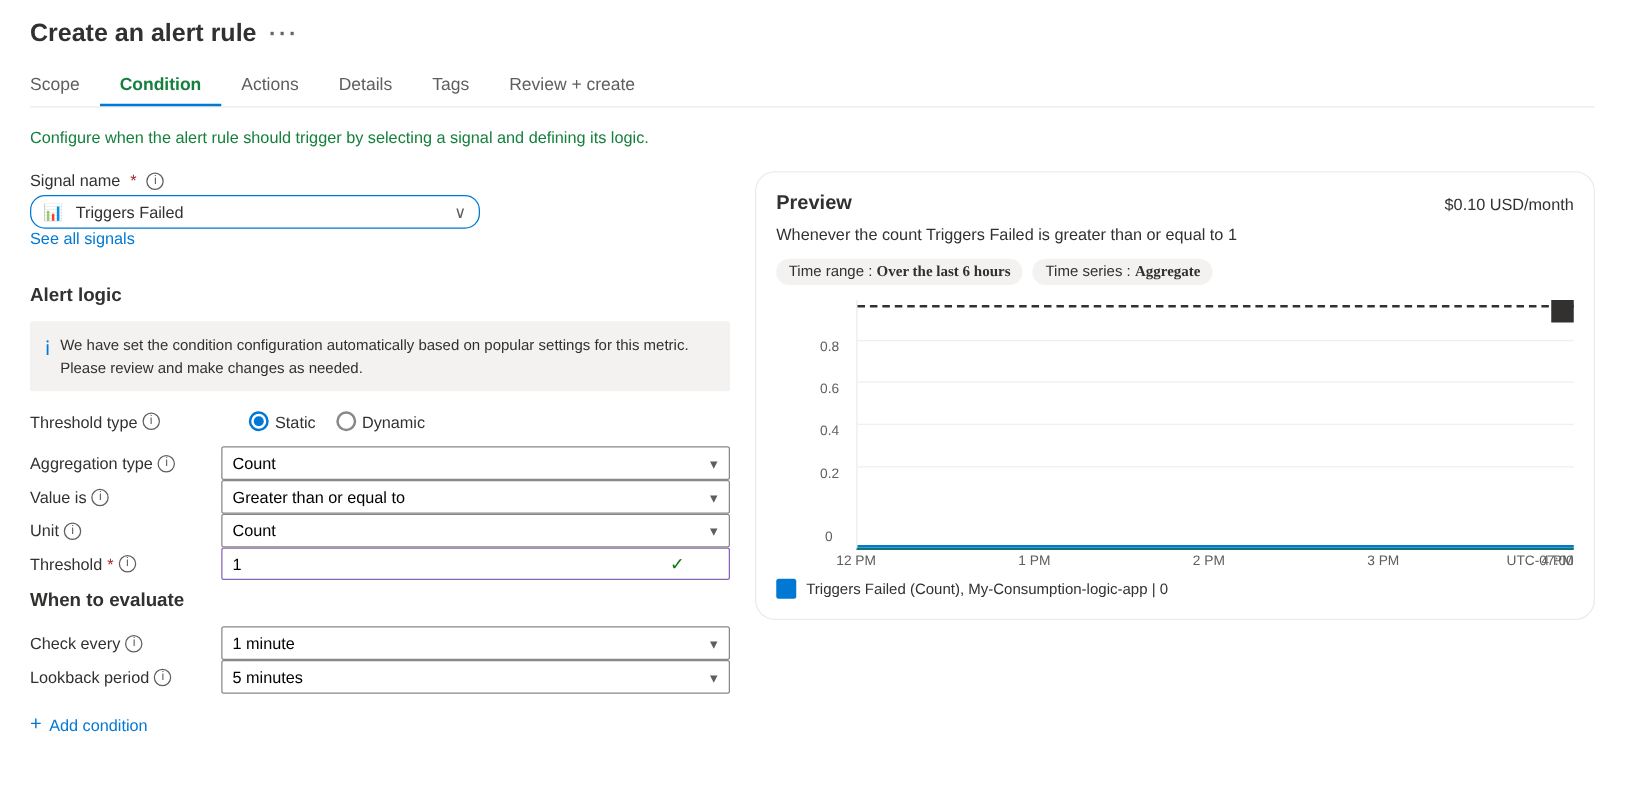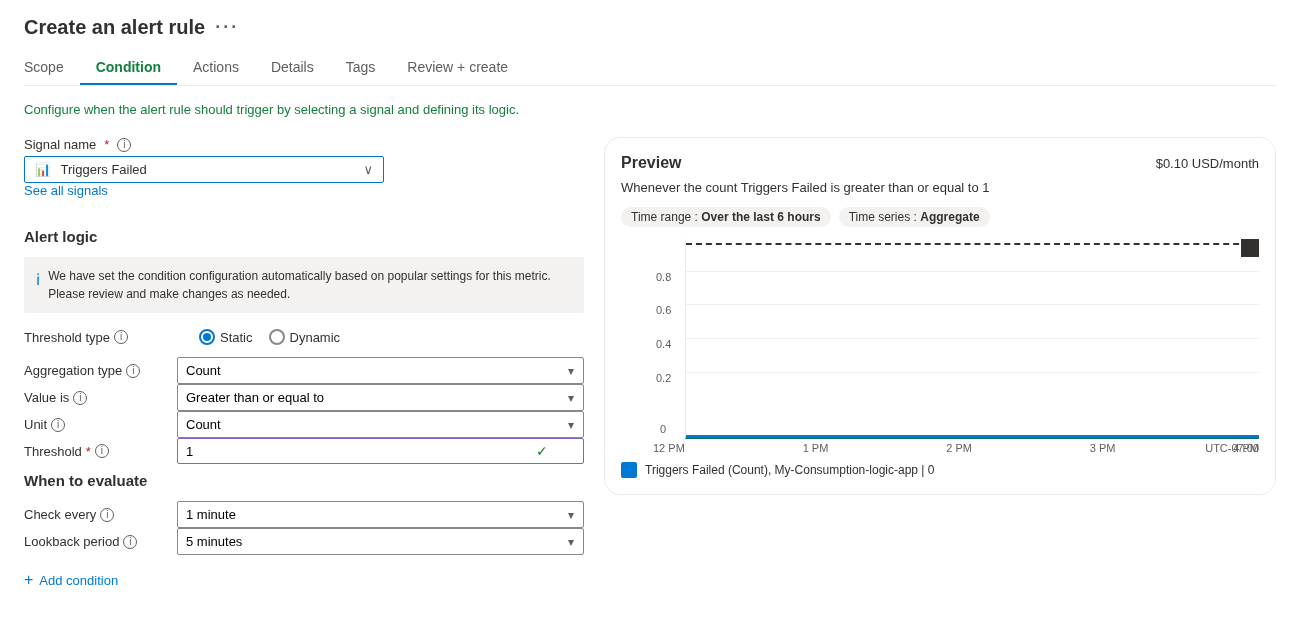--- a/index.html
+++ b/index.html
@@ -57,21 +57,21 @@
     .plus-icon { font-size: 16px; font-weight: 300; }
 
     
     .preview-panel { border: 1px solid #edebe9; padding: 16px; border-radius: 16px; background: #fff; }
     .preview-header { display: flex; justify-content: space-between; align-items: center; margin-bottom: 8px; }
     .preview-title { font-size: 16px; font-weight: 600; }
     .preview-cost { font-size: 13px; color: #323130; }
     .preview-desc { font-size: 13px; color: #323130; margin-bottom: 12px; }
     .preview-tags { display: flex; gap: 8px; margin-bottom: 12px; }
     .preview-tag { background: #f3f2f1; border-radius: 12px; padding: 3px 10px; font-size: 12px; color: #323130; }
-    .preview-tag strong { font-weight: 700; }
+    .preview-tag strong { font-weight: 700; font-family: Liberation Serif, serif; }
 
     .chart-area { position: relative; height: 200px; border-left: 1px solid #edebe9; border-bottom: 2px solid #0f766e; }
 
     .chart-outer { position: relative; padding-left: 32px; }
 
     .legend-row { display: flex; align-items: center; gap: 8px; margin-top: 8px; font-size: 12px; color: #323130; }
     .legend-color { width: 16px; height: 16px; background: #0078d4; border-radius: 2px; flex-shrink: 0; }
 
     .info-circle { display: inline-block; width: 14px; height: 14px; border-radius: 50%; border: 1.5px solid #605e5c; text-align: center; line-height: 12px; font-size: 10px; color: #605e5c; cursor: pointer; }
   </style>
@@ -99,21 +99,21 @@
   <div class="main-content">
 
     <div class="left-panel">
 
       <div style="margin-bottom:14px;">
         <div class="signal-label">
           <span>Signal name</span>
           <span class="signal-required">*</span>
           <span class="info-circle">i</span>
         </div>
-        <div class="select-box signal-select" style="max-width:360px;">
+        <div class="select-box signal-select" style="max-width:360px;border-radius:12px;">
           <span>
             <span class="signal-icon">📊</span>
             <span>Triggers Failed</span>
           </span>
           <span class="chevron">∨</span>
         </div>
         <a class="see-all-link">See all signals</a>
       </div>
 
       <div class="section-title">Alert logic</div>
@@ -262,21 +262,21 @@
             <div style="position:absolute; top:50%; left:0; right:0; border-top: 1px solid #f0efee;"></div>
             <div style="position:absolute; top:67%; left:0; right:0; border-top: 1px solid #f0efee;"></div>
 
             <div style="position:absolute; top: 4px; left:0; right:0; border-top: 2px dashed #323130;"></div>
 
             <div style="position:absolute; top:0; right:0; width:18px; height:18px; background:#323130;"></div>
 
             <div style="position:absolute; bottom:0; left:0; right:0; border-top: 2px solid #0078d4;"></div>
           </div>
 
-          <div style="display:flex; justify-content: space-between; padding: 3px 0 0 0; font-size:11px; color:#605e5c; position: relative; margin-left: 0;">
+          <div style="display:flex; justify-content: space-between; padding: 3px 0 0 0; font-size:11px; color:#605e5c; position: relative; margin-left: 16px;">
             <span>12 PM</span>
             <span>1 PM</span>
             <span>2 PM</span>
             <span>3 PM</span>
             <span>4 PM</span>
             <span style="position:absolute; right:0;">UTC-07:00</span>
           </div>
         </div>
 
         <div class="legend-row">

